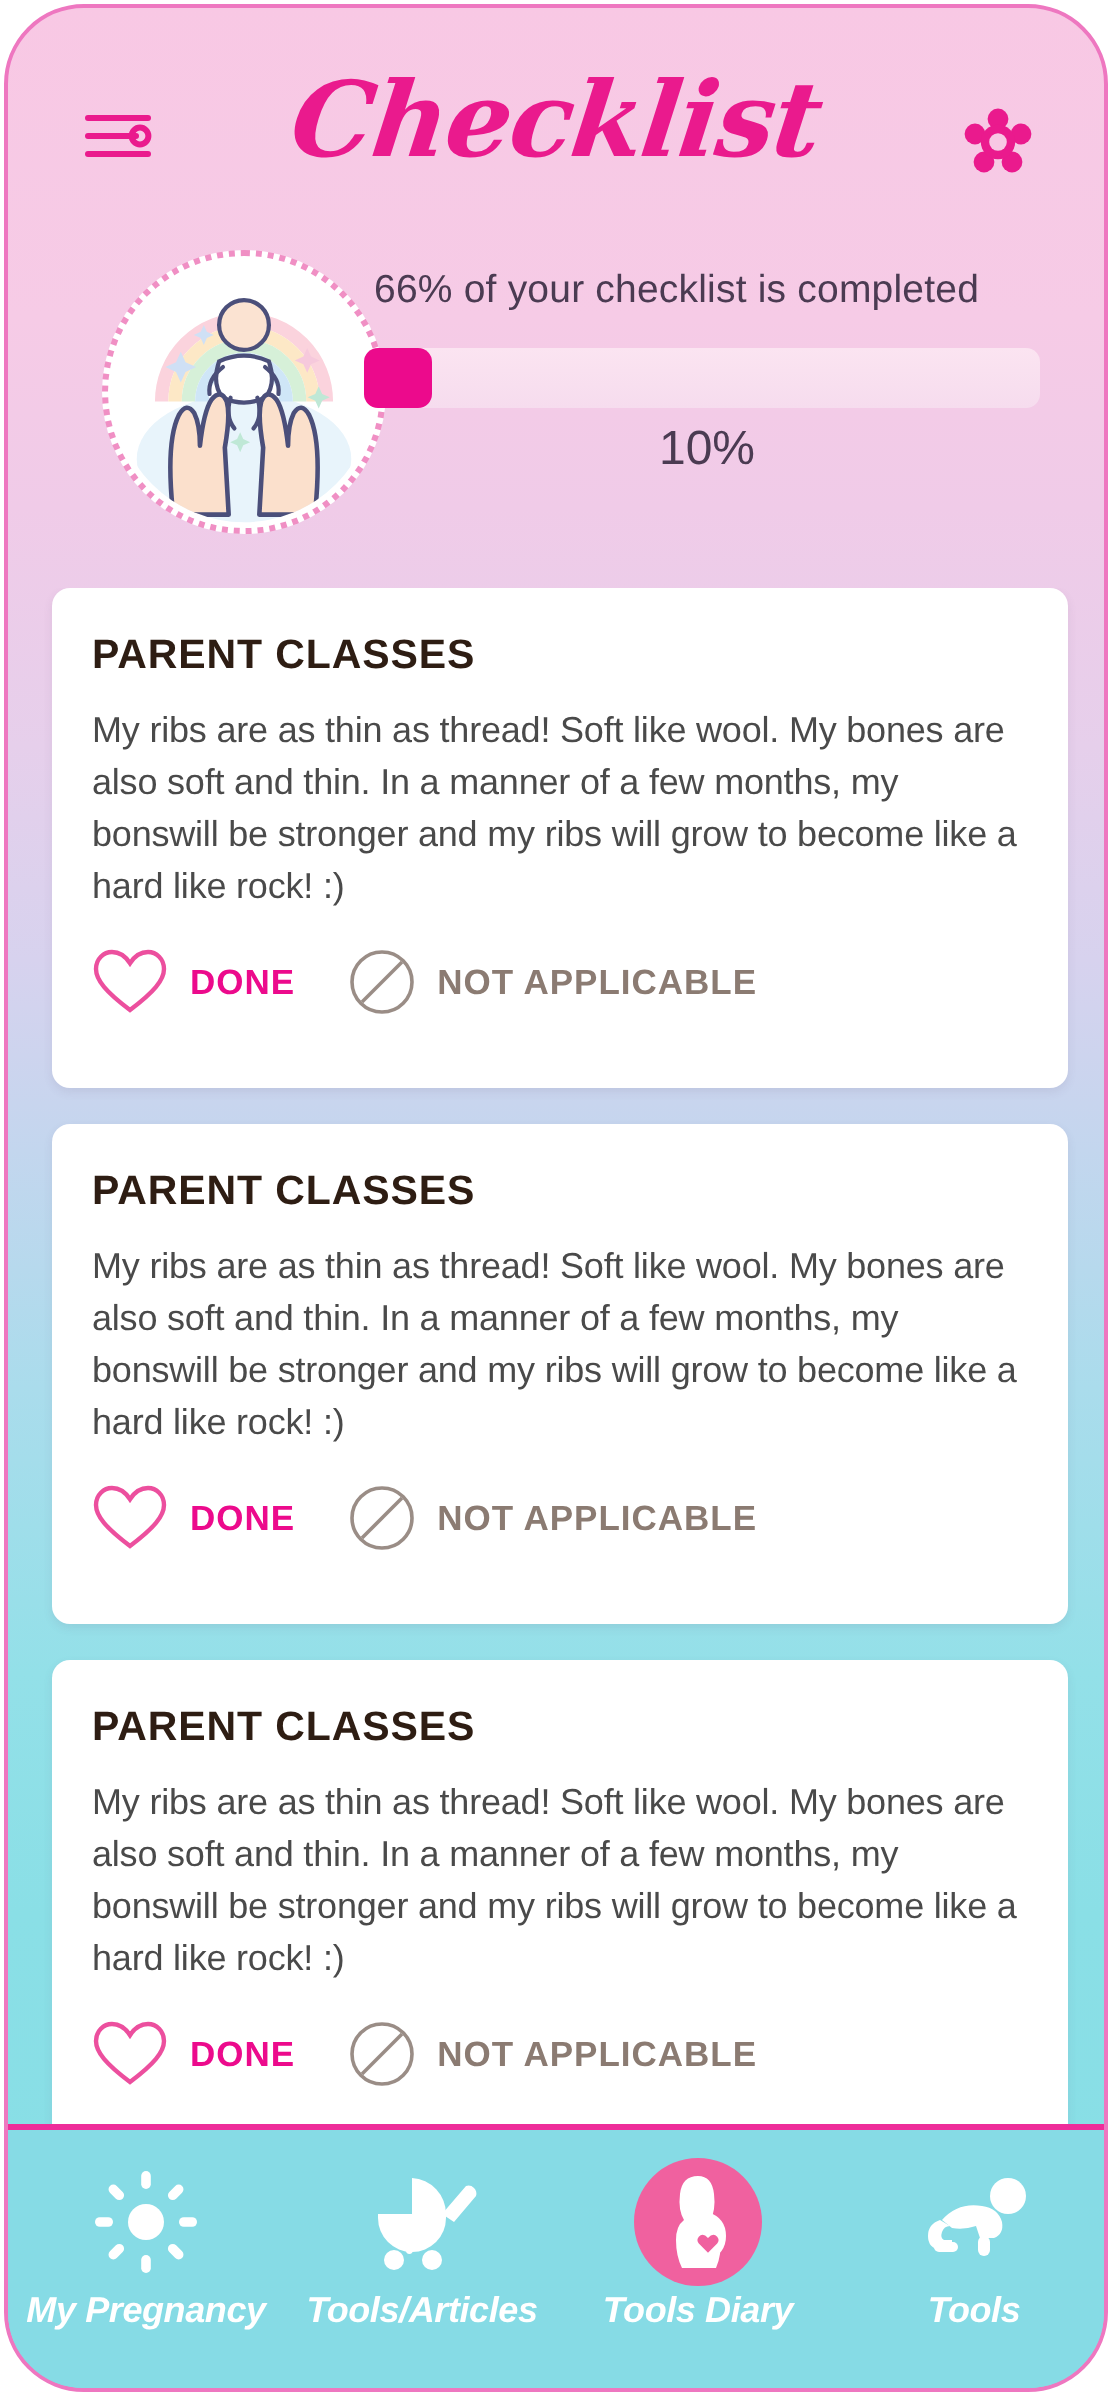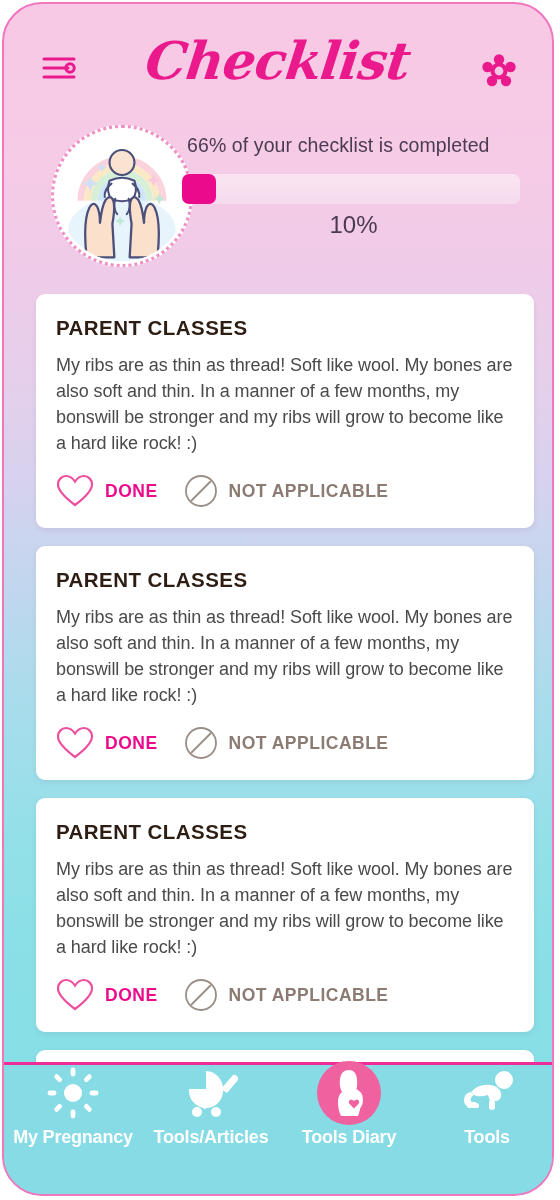--- a/index.html
+++ b/index.html
@@ -133,24 +133,24 @@
   #cards {
     position: absolute;
     left: 0;
     top: 290px;
     width: 552px;
     height: 772px;
     overflow: hidden;
   }
   .card {
     position: relative;
-    margin: 0 22px 18px 32px;
+    margin: 0 22px 18px 22px;
     background: #ffffff;
     border-radius: 9px;
-    padding: 22px 20px 20px 20px;
+    padding: 22px 20px 36px 20px;
     box-sizing: border-box;
     box-shadow: 0 2px 5px rgba(90,70,110,0.10);
   }
   .card-title {
     font-size: 20.5px;
     font-weight: 700;
     letter-spacing: 0.45px;
     color: #2e1d13;
     margin: 0 0 12px 0;
   }
@@ -193,21 +193,23 @@
     border-top: 3px solid #ee2d9a;
     box-sizing: border-box;
     display: flex;
     align-items: flex-start;
   }
   .nav-item {
     flex: 1;
     display: flex;
     flex-direction: column;
     align-items: center;
+    padding-top: 18px;
     cursor: pointer;
+    font-style: italic;
   }
   .nav-icon {
     height: 56px;
     display: flex;
     align-items: center;
     justify-content: center;
   }
   .nav-icon svg { display: block; }
   .nav-label {
     margin-top: 6px;

